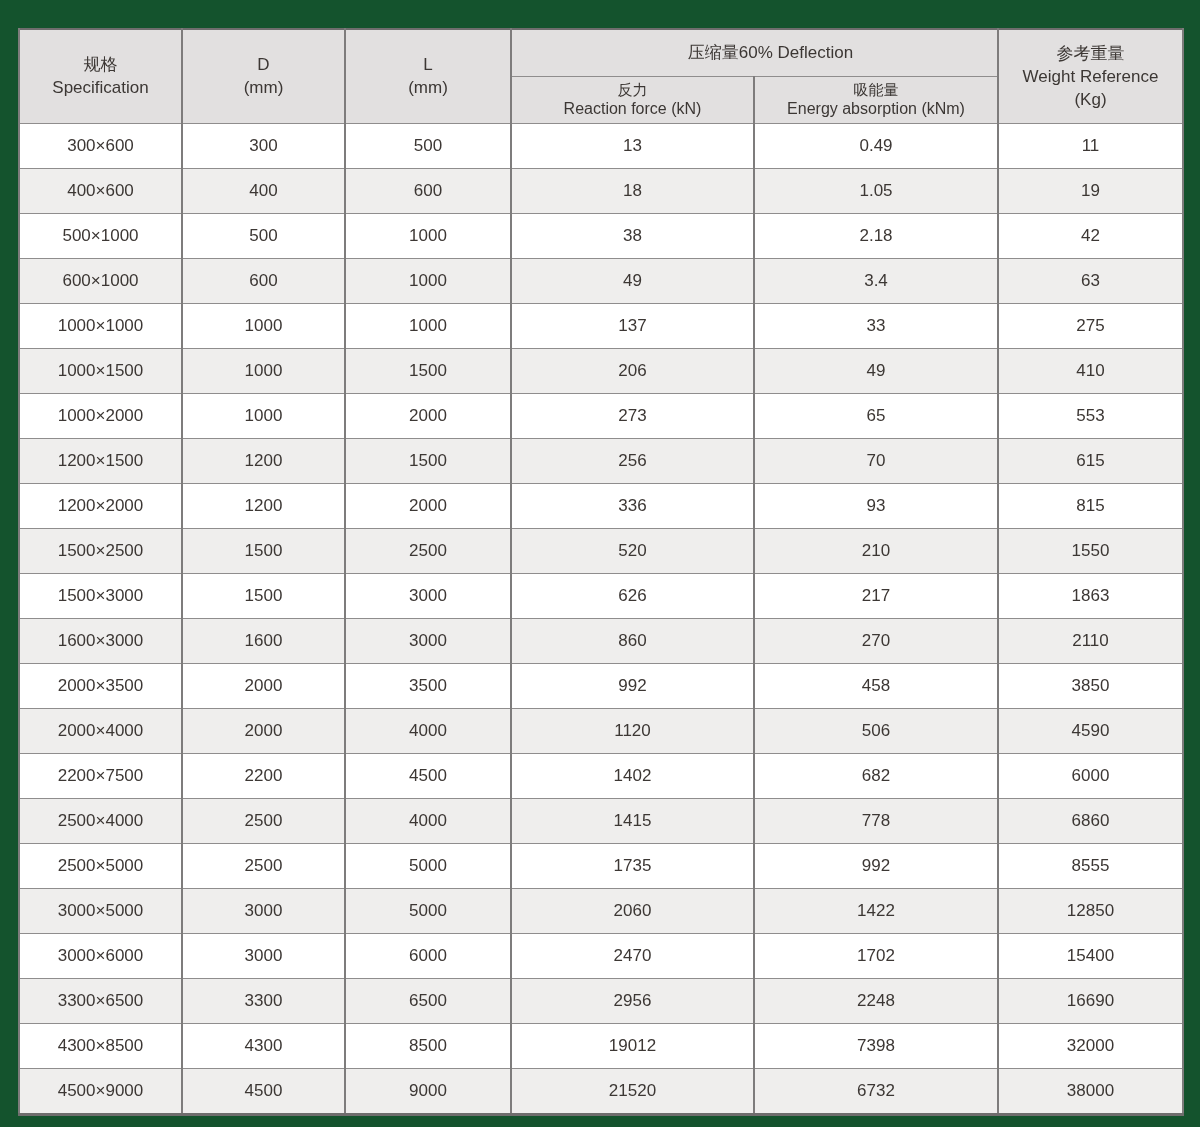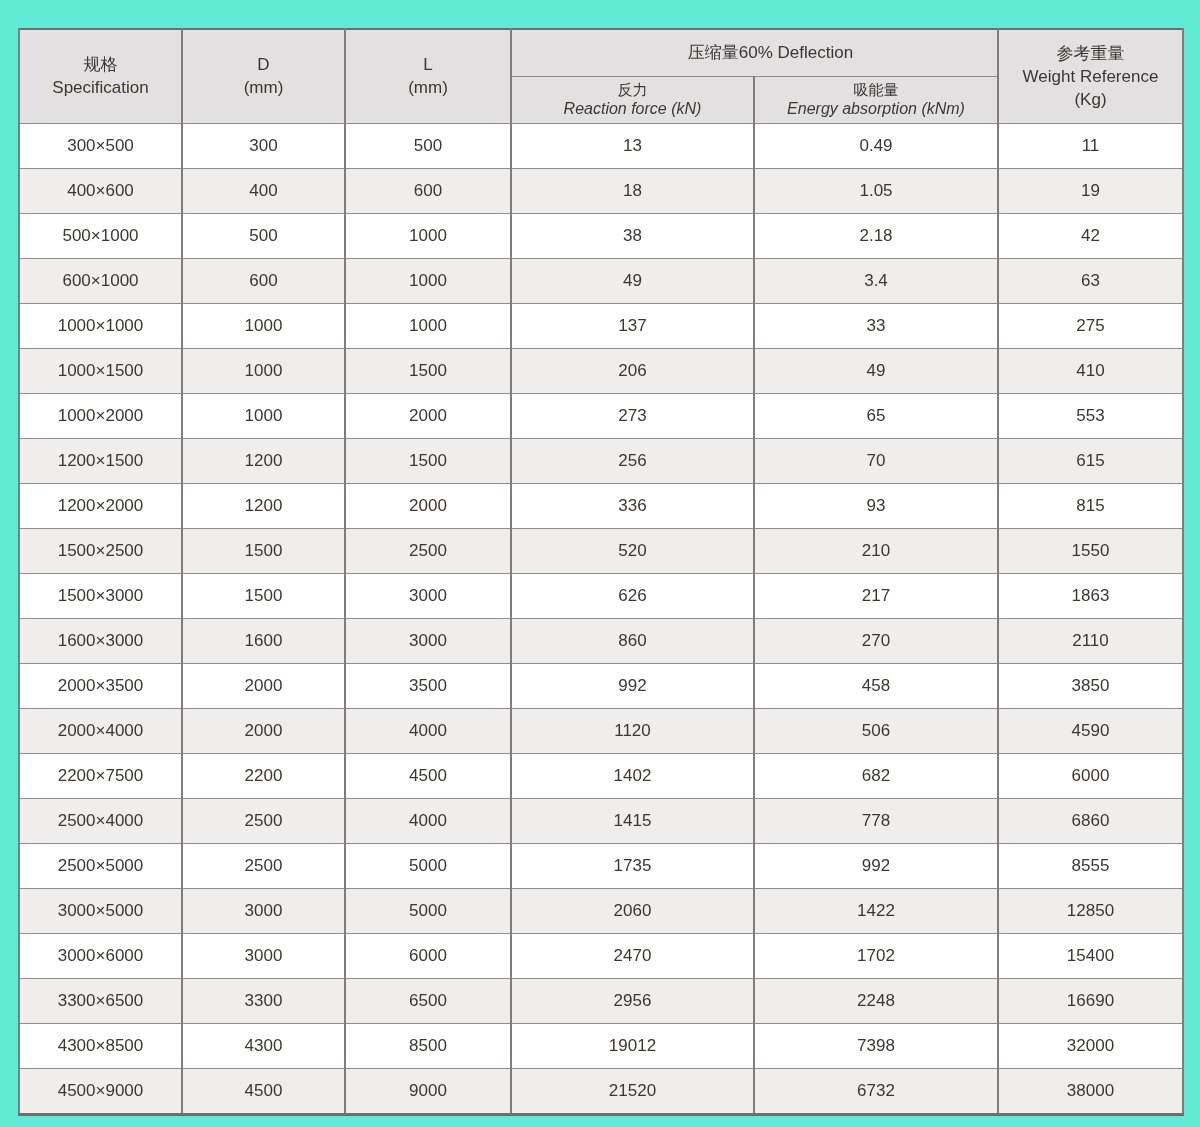--- a/index.html
+++ b/index.html
@@ -8,21 +8,21 @@
     background: #ffffff;
     width: 1200px;
     font-family: "Liberation Sans", "DejaVu Sans", sans-serif;
     color: #3c3734;
   }
   .page {
     width: 1200px;
     height: 1127px;
     box-sizing: border-box;
     padding: 28px 18px 0 18px;
-    background: #5eead4;
+    background: #14532d;
   }
   table.spec-table {
     width: 1164px;
     border-collapse: collapse;
     table-layout: fixed;
     border-top: 2px solid #6f6d6d;
     border-bottom: 3px solid #6f6d6d;
     border-left: 2px solid #7e7c7c;
     border-right: 2px solid #7e7c7c;
   }
@@ -45,21 +45,21 @@
   thead th {
     background: #e2e0e0;
     font-weight: normal;
     font-size: 17px;
     line-height: 23px;
   }
   thead tr.hrow-top    { height: 47px; }
   thead tr.hrow-bottom { height: 47px; }
   thead th.span-head { border-bottom: 1px solid #8f8d8d; padding-left: 32px; }
   thead .sub-zh { font-size: 15px; line-height: 19px; }
-  thead .sub-en { font-size: 16px; line-height: 20px; font-style: italic; }
+  thead .sub-en { font-size: 16px; line-height: 20px; }
   thead tr.hrow-bottom th { border-top: 1px solid #8f8d8d; }
 
   tbody td {
     height: 44px;
     font-size: 17px;
     background: #ffffff;
   }
   tbody tr:nth-child(even) td { background: #efeeed; }
 </style>
 </head>
@@ -104,21 +104,21 @@
           <div class="sub-en">Reaction force (kN)</div>
         </th>
         <th>
           <div class="sub-zh">吸能量</div>
           <div class="sub-en">Energy absorption (kNm)</div>
         </th>
       </tr>
     </thead>
     <tbody>
         <tr>
-          <td>300×500</td>
+          <td>300×600</td>
           <td>300</td>
           <td>500</td>
           <td>13</td>
           <td>0.49</td>
           <td>11</td>
         </tr>
         <tr>
           <td>400×600</td>
           <td>400</td>
           <td>600</td>

